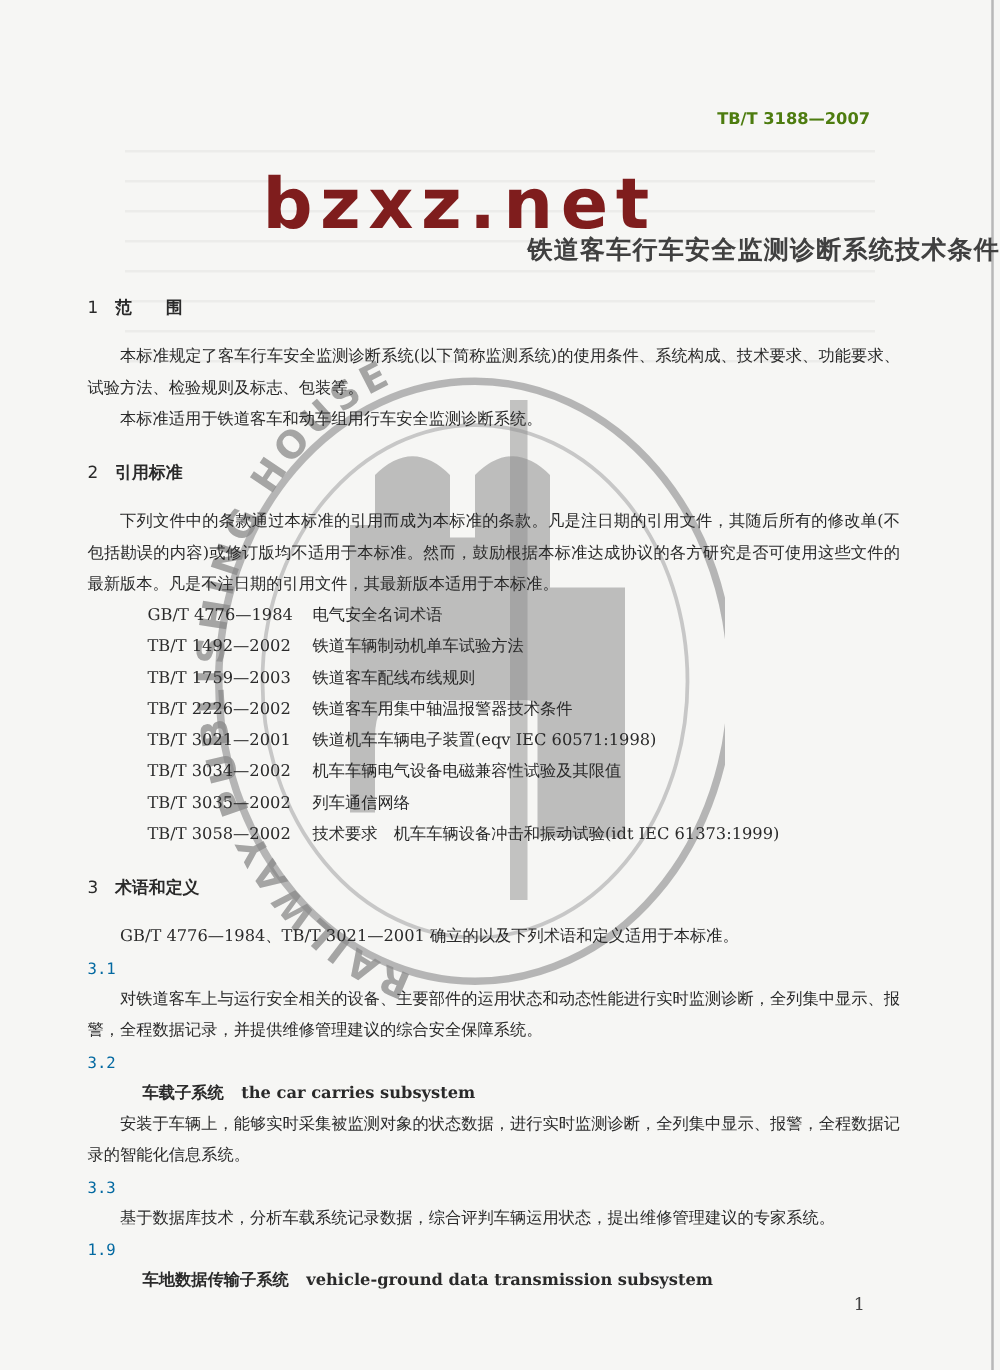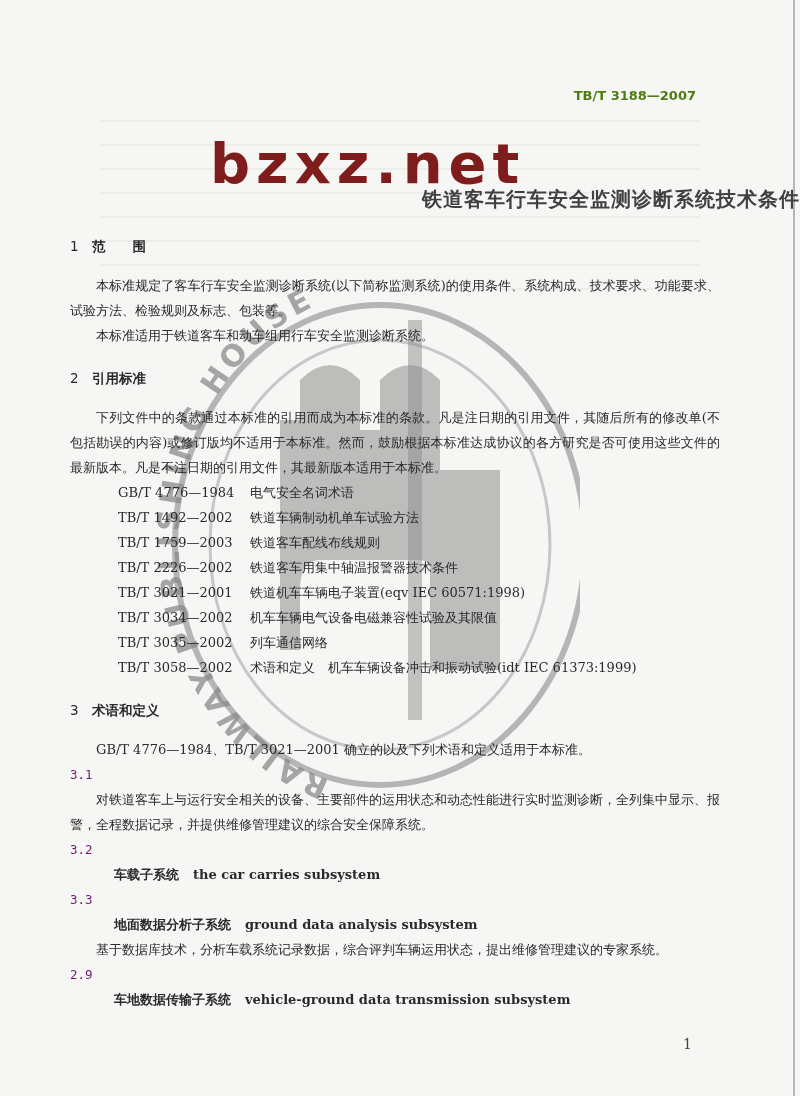--- a/index.html
+++ b/index.html
@@ -33,21 +33,21 @@
   .doc-title {
     position: absolute; left: 0; right: 0; top: 186px; text-align: right;
     font-family: "DejaVu Sans", sans-serif; font-weight: bold; font-size: 20px; letter-spacing: 1px; color: #404040;
   }
   .content { position: absolute; left: 70px; top: 230px; width: 650px; font-size: 13px; line-height: 25px; }
   .h1 { font-family: "DejaVu Sans", sans-serif; font-weight: bold; font-size: 13.5px; margin-top: 4px; }
   .h1 .num { display: inline-block; width: 22px; font-weight: normal; }
   .p { text-indent: 26px; text-align: justify; }
   .ref { padding-left: 48px; white-space: nowrap; }
   .ref .code { display: inline-block; width: 132px; }
-  .clause-num { font-family: "DejaVu Sans Mono", monospace; font-size: 12.5px; color: #701a75; }
+  .clause-num { font-family: "DejaVu Sans Mono", monospace; font-size: 12.5px; color: #0369a1; }
   .term { padding-left: 44px; font-family: "DejaVu Sans", sans-serif; font-weight: bold; }
   .term .en { font-family: "DejaVu Serif", serif; font-weight: bold; margin-left: 14px; }
   .gap { height: 14px; }
   .page-num { position: absolute; right: 108px; top: 1036px; font-size: 14px; color: #444; }
 </style>
 </head>
 <body>
 
 <div class="page">
   <div class="edge-line"></div>
@@ -98,38 +98,38 @@
     </div>
     <div class="gap"></div>
     <div class="p">下列文件中的条款通过本标准的引用而成为本标准的条款。凡是注日期的引用文件，其随后所有的修改单(不包括勘误的内容)或修订版均不适用于本标准。然而，鼓励根据本标准达成协议的各方研究是否可使用这些文件的最新版本。凡是不注日期的引用文件，其最新版本适用于本标准。</div>
     <div class="ref"><span class="code">GB/T 4776—1984</span><span>电气安全名词术语</span></div>
     <div class="ref"><span class="code">TB/T 1492—2002</span><span>铁道车辆制动机单车试验方法</span></div>
     <div class="ref"><span class="code">TB/T 1759—2003</span><span>铁道客车配线布线规则</span></div>
     <div class="ref"><span class="code">TB/T 2226—2002</span><span>铁道客车用集中轴温报警器技术条件</span></div>
     <div class="ref"><span class="code">TB/T 3021—2001</span><span>铁道机车车辆电子装置(eqv IEC 60571:1998)</span></div>
     <div class="ref"><span class="code">TB/T 3034—2002</span><span>机车车辆电气设备电磁兼容性试验及其限值</span></div>
     <div class="ref"><span class="code">TB/T 3035—2002</span><span>列车通信网络</span></div>
-    <div class="ref"><span class="code">TB/T 3058—2002</span><span>术语和定义　机车车辆设备冲击和振动试验(idt IEC 61373:1999)</span></div>
+    <div class="ref"><span class="code">TB/T 3058—2002</span><span>技术要求　机车车辆设备冲击和振动试验(idt IEC 61373:1999)</span></div>
     <div class="gap"></div>
 
     <div class="h1">
       <span class="num">3</span><span>术语和定义</span>
     </div>
     <div class="gap"></div>
     <div class="p">GB/T 4776—1984、TB/T 3021—2001 确立的以及下列术语和定义适用于本标准。</div>
 
     <div class="clause-num">3.1</div>
     <div class="p">对铁道客车上与运行安全相关的设备、主要部件的运用状态和动态性能进行实时监测诊断，全列集中显示、报警，全程数据记录，并提供维修管理建议的综合安全保障系统。</div>
 
     <div class="clause-num">3.2</div>
     <div class="term"><span>车载子系统</span><span class="en">the car carries subsystem</span></div>
+    <div class="p">安装于车辆上，能够实时采集被监测对象的状态数据，进行实时监测诊断，全列集中显示、报警，全程数据记录的智能化信息系统。</div>
 
     <div class="clause-num">3.3</div>
-    <div class="term"><span>地面数据分析子系统</span><span class="en">ground data analysis subsystem</span></div>
     <div class="p">基于数据库技术，分析车载系统记录数据，综合评判车辆运用状态，提出维修管理建议的专家系统。</div>
 
-    <div class="clause-num">2.9</div>
+    <div class="clause-num">1.9</div>
     <div class="term"><span>车地数据传输子系统</span><span class="en">vehicle-ground data transmission subsystem</span></div>
 
   </div>
 
   <div class="page-num">1</div>
 </div>
 
 </body></html>

